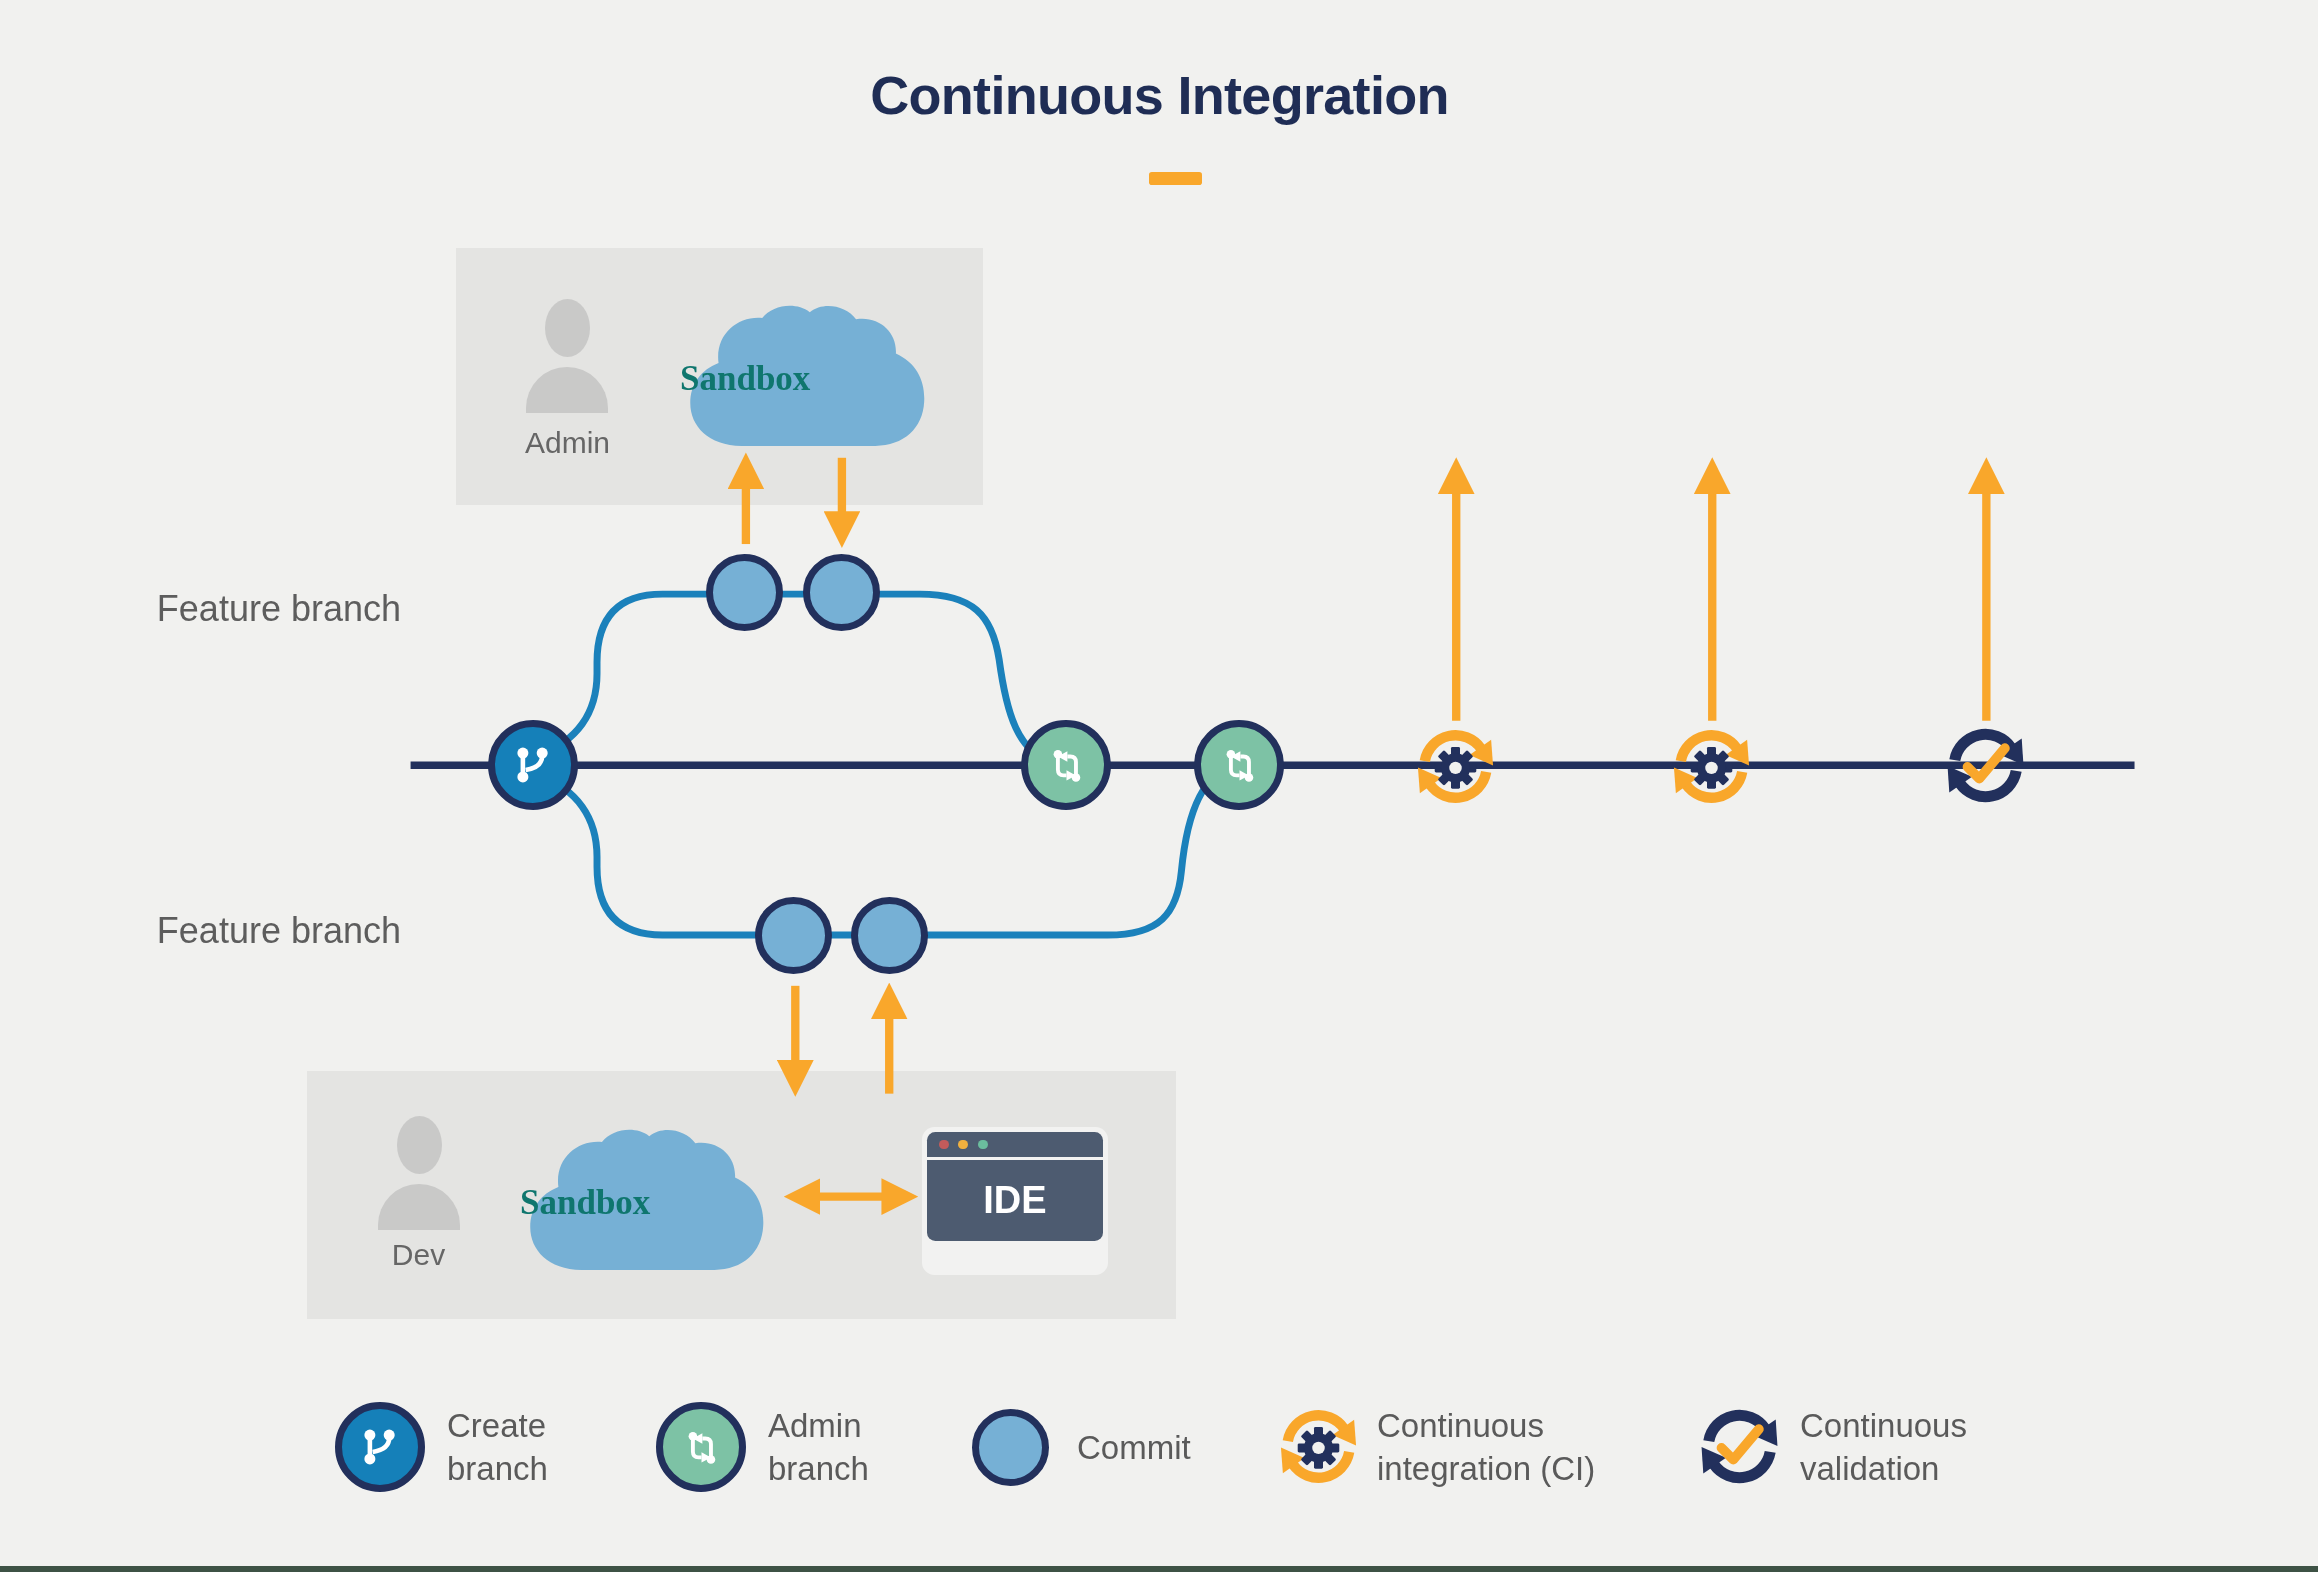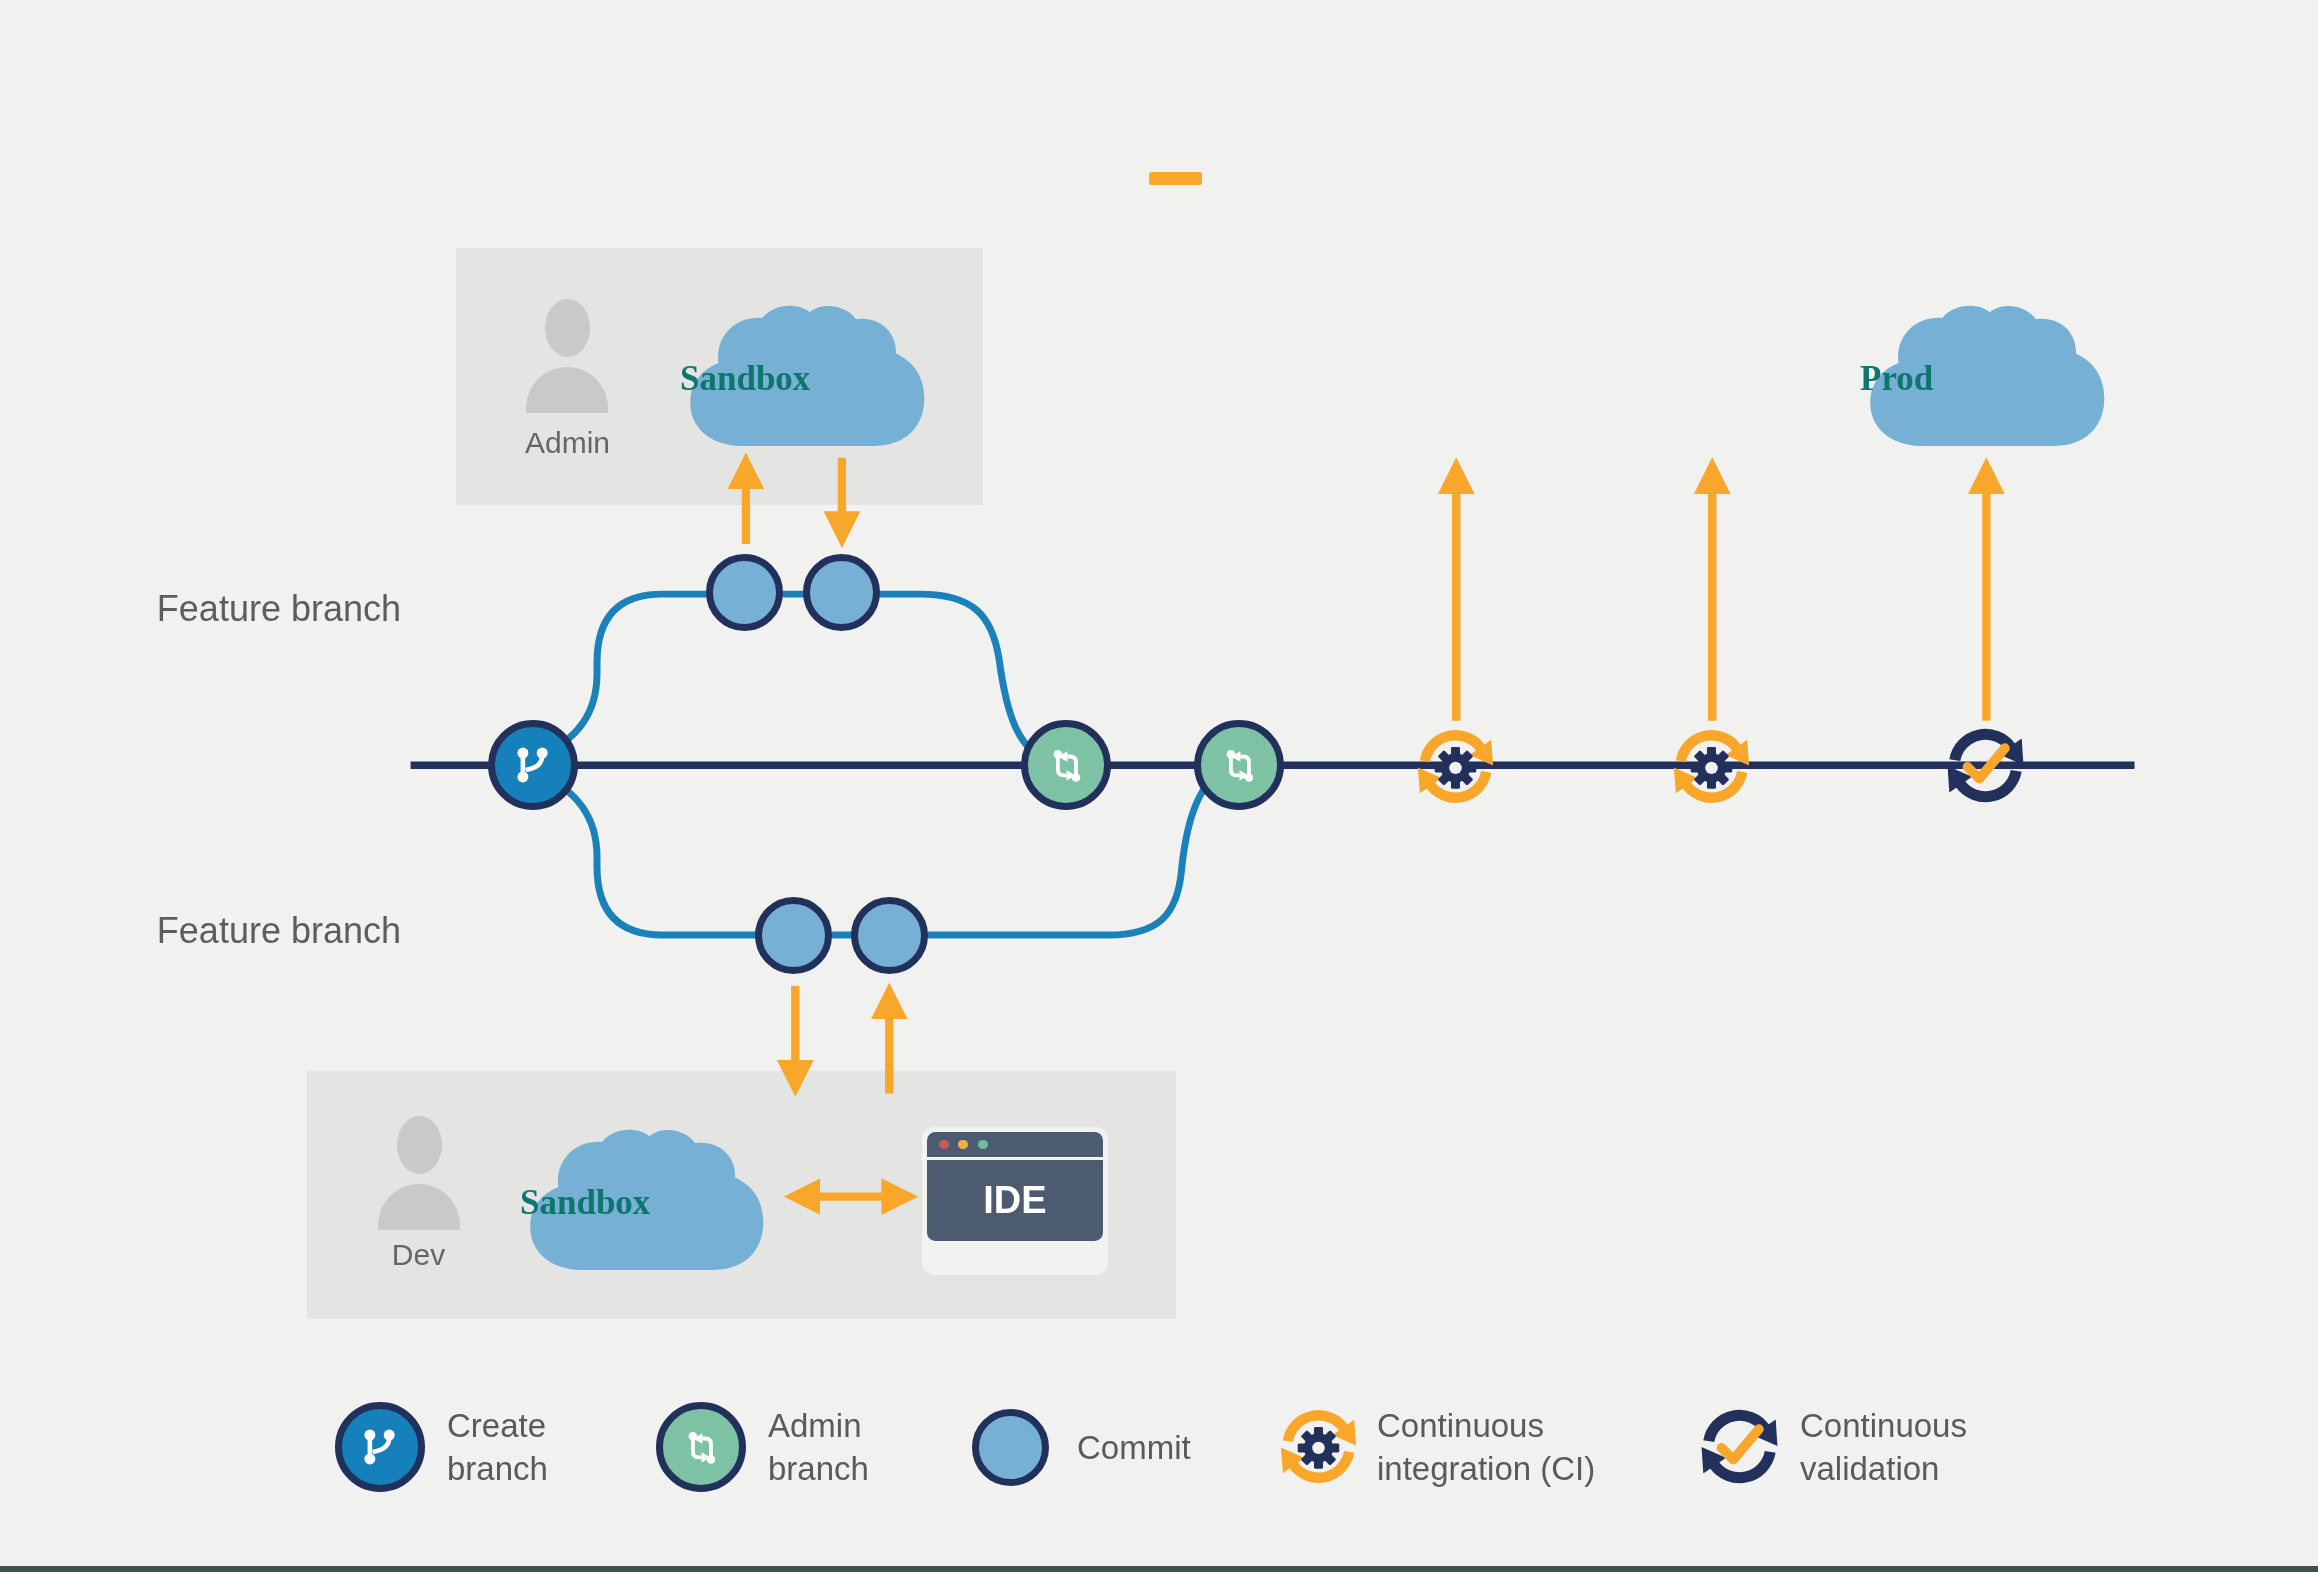--- a/index.html
+++ b/index.html
@@ -60,20 +60,21 @@
 
   svg.overlay{position:absolute;left:0;top:0;width:2319px;height:1573px;z-index:2;}
   .z3{z-index:3;}
   .z1{z-index:1;}
 </style>
 </head>
 <body>
 
 <div id="canvas">
 
+  <div class="abs title z3">Continuous Integration</div>
   <div class="abs title-dash z3"></div>
 
   <div class="abs panel admin z1"></div>
   <div class="abs panel dev z1"></div>
 
   <svg class="overlay" viewBox="0 0 3333 2261">
     <defs>
       <marker id="ah" viewBox="0 0 10 10" refX="2.5" refY="5" markerWidth="4.4" markerHeight="4.4" orient="auto-start-reverse">
         <path d="M0,0 L10,5 L0,10 Z" fill="#f9a72b"></path>
       </marker>
@@ -104,26 +105,20 @@
   <div class="abs person-torso z3" style="left:526px;top:367px;width:82px;height:46px;"></div>
   <div class="abs person-label z3" style="left:463px;top:426px;">Admin</div>
 
   <div class="abs cloud z3" style="left:680px;top:292px;">
     <svg viewBox="0 0 200 136" preserveAspectRatio="none">
       <path fill="#76b0d5" d="M48,130 C22,130 8,113 8,94 C8,78 16,66 30,60 C27,36 45,20 64,22 C72,11 90,8 101,17 C111,8 129,11 137,23 C155,20 169,34 168,52 C184,60 191,75 190,93 C189,115 174,130 152,130 Z"></path>
     </svg>
     <span class="cloud-label">Sandbox</span>
   </div>
 
-  <div class="abs cloud z3" style="left:1860px;top:292px;">
-    <svg viewBox="0 0 200 136" preserveAspectRatio="none">
-      <path fill="#76b0d5" d="M48,130 C22,130 8,113 8,94 C8,78 16,66 30,60 C27,36 45,20 64,22 C72,11 90,8 101,17 C111,8 129,11 137,23 C155,20 169,34 168,52 C184,60 191,75 190,93 C189,115 174,130 152,130 Z"></path>
-    </svg>
-    <span class="cloud-label">Prod</span>
-  </div>
 
   <div class="abs node big create z3" style="left:488px;top:720px;">
     <svg width="46" height="46" viewBox="0 0 100 100">
       <path d="M28 24 L28 76" stroke="#fff" stroke-width="10" fill="none"></path>
       <path d="M70 30 C70 50 52 58 34 61" stroke="#fff" stroke-width="10" fill="none"></path>
       <circle cx="28" cy="24" r="12" fill="#fff"></circle>
       <circle cx="70" cy="24" r="12" fill="#fff"></circle>
       <circle cx="28" cy="76" r="12" fill="#fff"></circle>
     </svg>
   </div>

